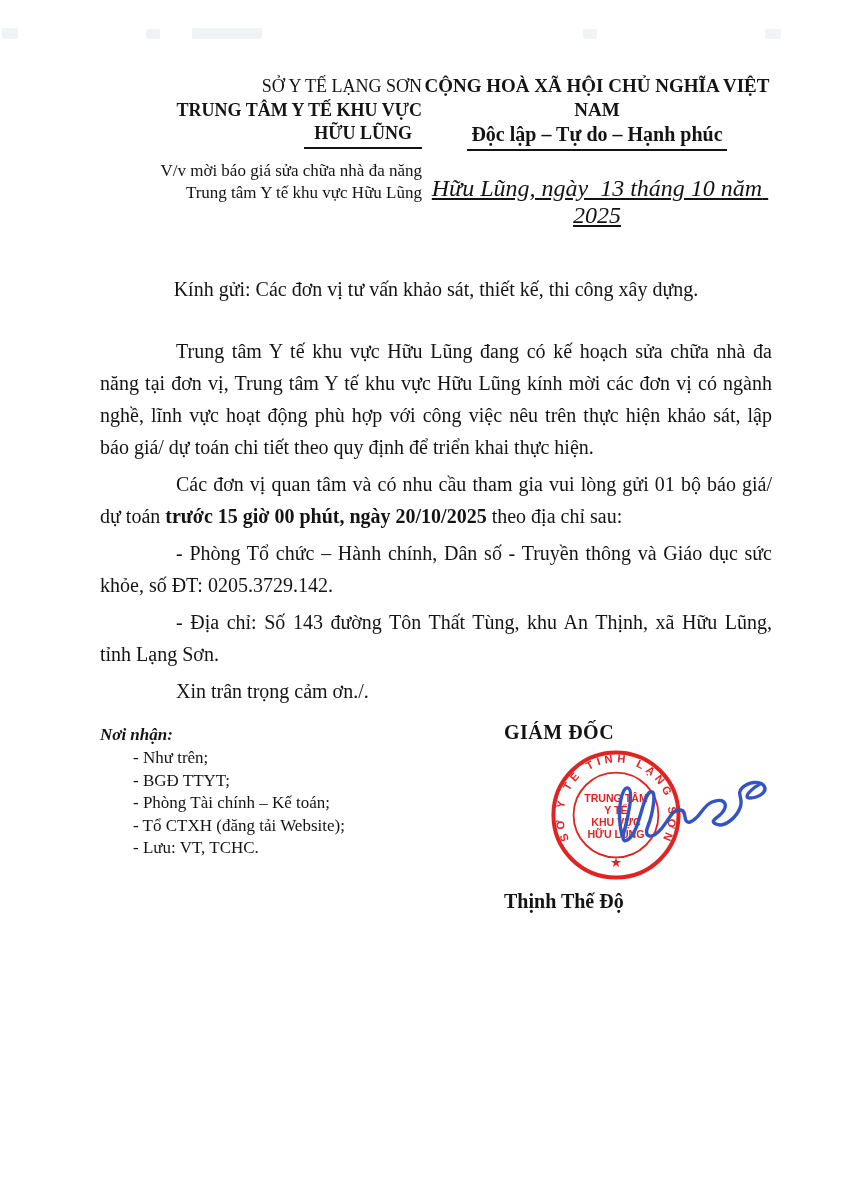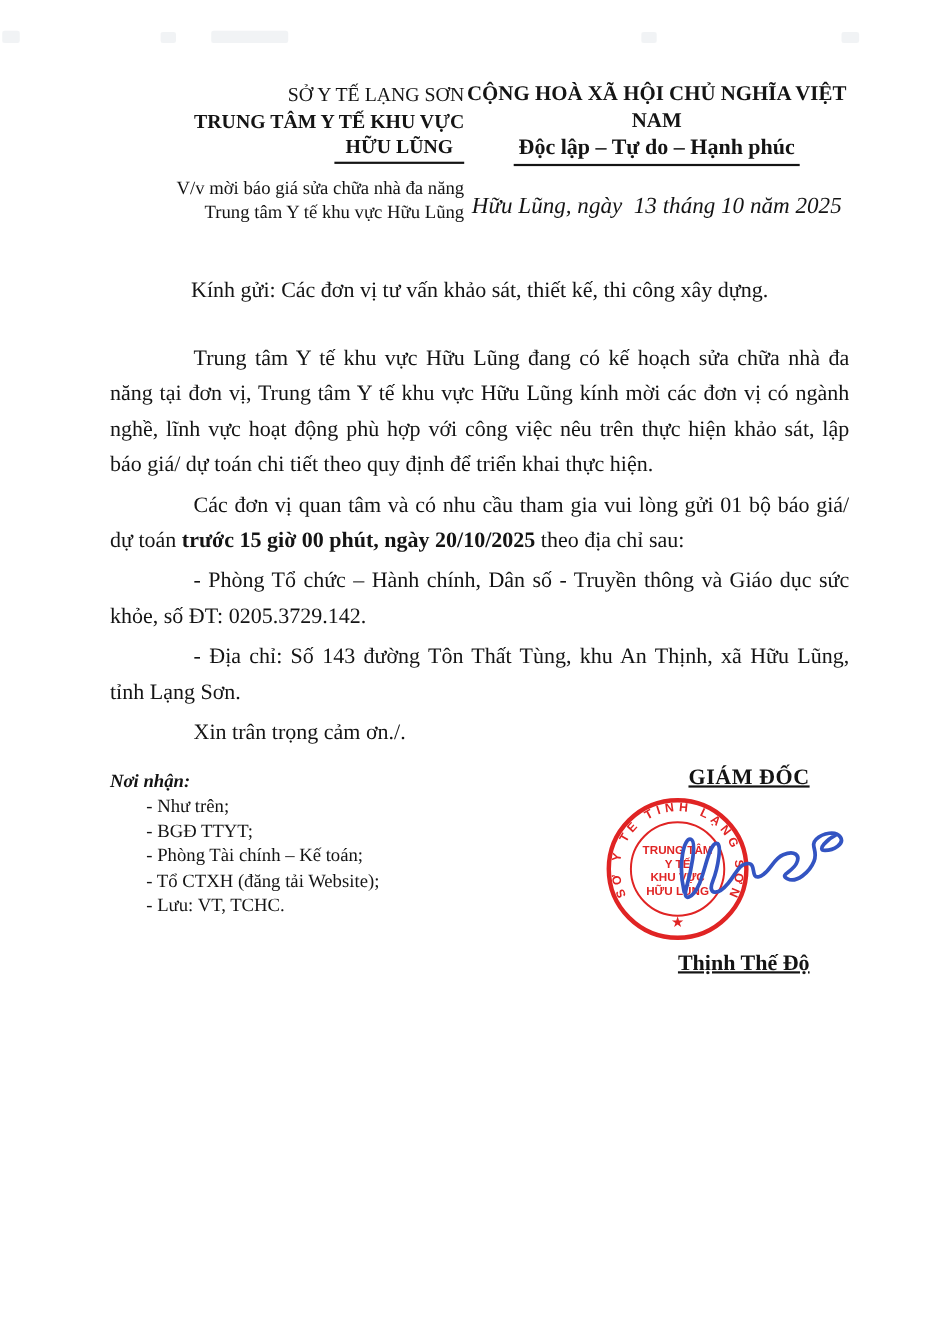--- a/index.html
+++ b/index.html
@@ -21,34 +21,34 @@
   .hdr-right { flex: 1; text-align: center; }
   .dept { font-size: 18px; line-height: 24px; }
   .org { font-size: 18px; font-weight: bold; line-height: 24px; }
   .org-u { display: inline-block; font-size: 18px; font-weight: bold; line-height: 22px;
            border-bottom: 2px solid #141414; padding: 0 10px 3px; }
   .doc-number { margin-top: 17px; font-size: 19px; white-space: pre-wrap; }
   .subject { margin-top: 11px; font-size: 17px; line-height: 22px; }
   .national { font-size: 19px; font-weight: bold; line-height: 24px; }
   .motto { display: inline-block; font-size: 20px; font-weight: bold; line-height: 24px;
            border-bottom: 2px solid #141414; padding: 0 4px 3px; }
-  .dateline { margin-top: 24px; font-size: 21px; font-style: italic; white-space: pre-wrap; }
+  .dateline { margin-top: 24px; font-size: 24px; font-style: italic; white-space: pre-wrap; text-decoration: underline; }
 
   
   .bodytext { margin-top: 44px; font-size: 20px; line-height: 32px; text-align: justify; }
   .salutation { text-align: center; margin: 0 0 30px; }
   .para { margin: 0 0 5px; text-indent: 76px; }
   .b { font-weight: bold; }
 
   
   .footer { display: flex; margin-top: 14px; align-items: flex-start; }
   .recipients { flex: 1; padding-top: 2px; }
   .recipients-title { font-size: 17px; font-weight: bold; font-style: italic; line-height: 24px; }
   .recipient-item { font-size: 17px; line-height: 22.5px; margin-left: 33px; }
-  .sig-block { width: 232px; margin-right: 36px; text-align: right; position: relative; text-decoration: underline; }
+  .sig-block { width: 232px; margin-right: 36px; text-align: left; position: relative; }
   .sig-title { font-size: 20px; font-weight: bold; letter-spacing: 0.5px; }
   .stamp-wrap { position: relative; height: 136px; margin-top: 8px; }
   .stamp-svg { position: absolute; left: 50%; transform: translateX(-53%); top: -4px; }
   .signature-svg { position: absolute; left: 104px; top: 6px; }
   .sig-name { font-size: 20px; font-weight: bold; margin-top: 2px; }
 </style>
 </head>
 <body>
 
 <div class="page">

